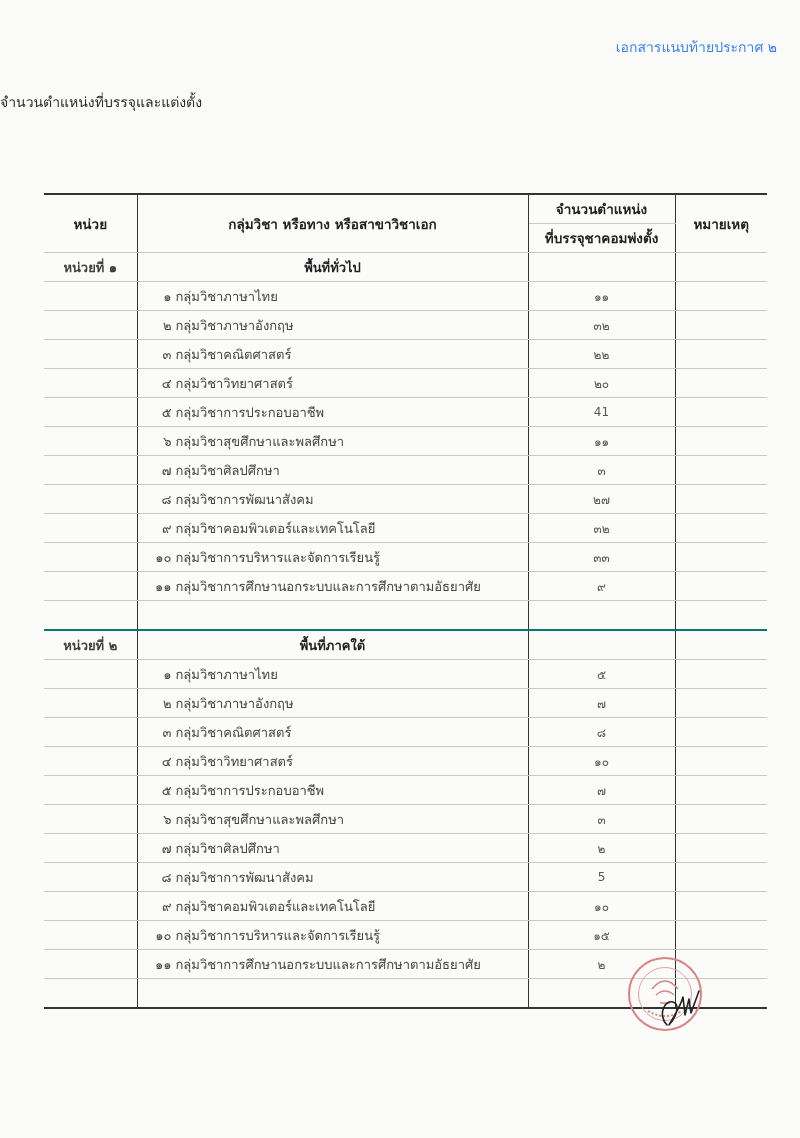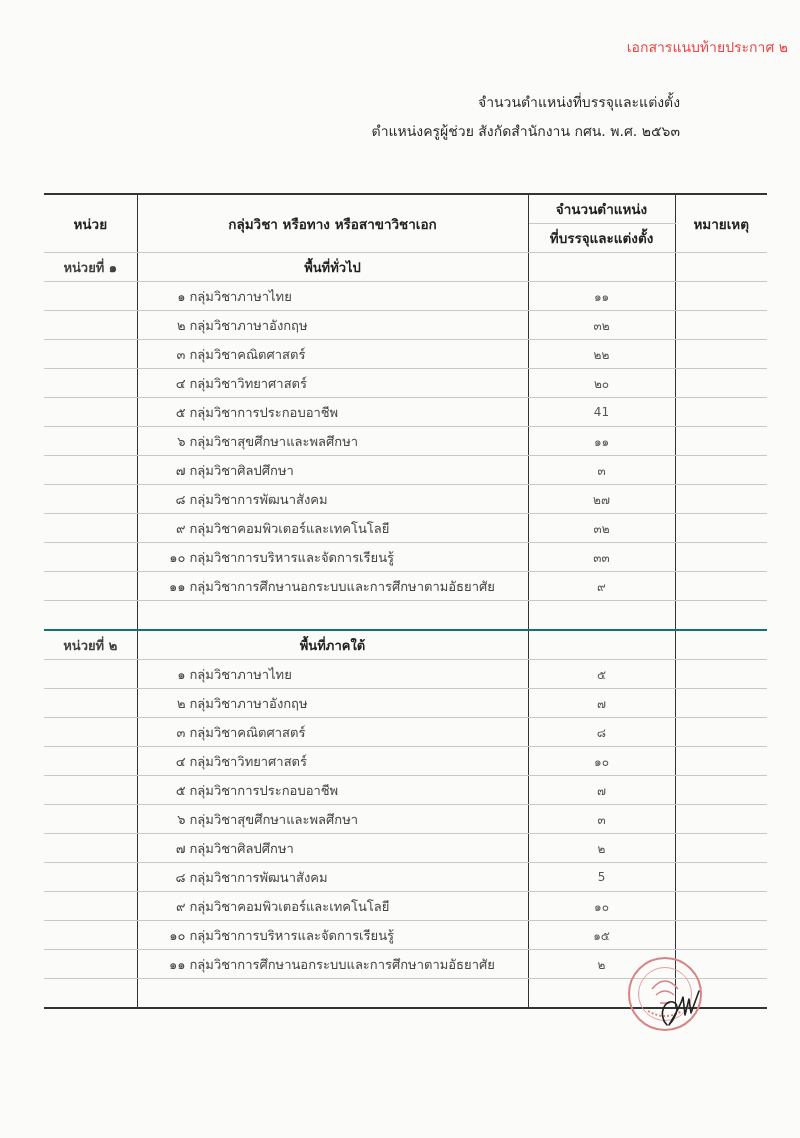--- a/index.html
+++ b/index.html
@@ -5,26 +5,26 @@
   html, body { margin: 0; padding: 0; }
   body {
     width: 800px; height: 1138px;
     background: #fbfbfa;
     font-family: "DejaVu Sans", sans-serif;
     color: #2a2a2a;
     position: relative;
     overflow: hidden;
   }
   .attach-label {
-    position: absolute; top: 36px; right: 12px;
-    font-size: 14px; color: #ef4444;
+    position: absolute; top: 36px; right: 23px;
+    font-size: 14px; color: #3b82f6;
   }
   .title-block {
     position: absolute; top: 88px; left: 0; width: 680px;
-    text-align: right; font-size: 14px; color: #2a2a2a;
+    text-align: left; font-size: 14px; color: #2a2a2a;
   }
   .title-block div { height: 29px; line-height: 29px; }
   table.main {
     position: absolute; top: 193px; left: 44px;
     width: 723px;
     border-collapse: collapse;
     table-layout: fixed;
     font-size: 13px;
   }
   table.main td, table.main th {
@@ -40,21 +40,21 @@
   table.main col.c3 { width: 147px; }
   table.main col.c4 { width: 92px; }
   .vline-r { border-right: 1.5px solid #333; }
   thead tr:first-child th { border-top: 2px solid #333; }
   thead th { font-weight: bold; font-size: 13.5px; text-align: center; color: #222; }
   thead th.sub { height: 28px; }
   .unit-cell { font-weight: bold; text-align: center; color: #404040; }
   .area-cell { font-weight: bold; text-align: center; color: #222; }
   .subject { color: #444; }
   .subject .num { display: inline-block; width: 28px; text-align: right; margin-right: 4px; }
-  .subject.indent { padding-left: 20px; }
+  .subject.indent { padding-left: 6px; }
   .count { text-align: center; color: #555; font-size: 12px; }
   tr.section-start td { border-top: 2px solid #0f766e; }
   tr.last-row td { border-bottom: 2px solid #333; }
   .seal {
     position: absolute; left: 628px; top: 957px;
     width: 74px; height: 74px; border-radius: 50%;
     border: 2px solid #d98484;
     box-sizing: border-box;
   }
   .seal-inner {
@@ -65,39 +65,38 @@
     position: absolute; left: 655px; top: 985px;
   }
 </style>
 </head>
 <body>
 
 <div class="attach-label">เอกสารแนบท้ายประกาศ ๒</div>
 
 <div class="title-block">
   <div>จำนวนตำแหน่งที่บรรจุและแต่งตั้ง</div>
-  <div>ตำแหน่งครูผู้ช่วย สังกัดสำนักงาน กศน. พ.ศ. ๒๕๖๓</div>
 </div>
 
 <table class="main">
   <colgroup>
     <col class="c1">
       <col class="c2">
       <col class="c3">
       <col class="c4">
   </colgroup>
   <thead>
     <tr>
       <th rowspan="2" class="vline-r">หน่วย</th>
       <th rowspan="2" class="vline-r">กลุ่มวิชา หรือทาง หรือสาขาวิชาเอก</th>
       <th class="vline-r">จำนวนตำแหน่ง</th>
       <th rowspan="2">หมายเหตุ</th>
     </tr>
     <tr>
-      <th class="vline-r sub">ที่บรรจุและแต่งตั้ง</th>
+      <th class="vline-r sub">ที่บรรจุชาคอมพ่งตั้ง</th>
     </tr>
   </thead>
 
   <tbody>
     <tr>
       <td class="unit-cell vline-r">หน่วยที่ ๑</td>
       <td class="area-cell vline-r">พื้นที่ทั่วไป</td>
       <td class="vline-r"></td>
       <td></td>
     </tr>

